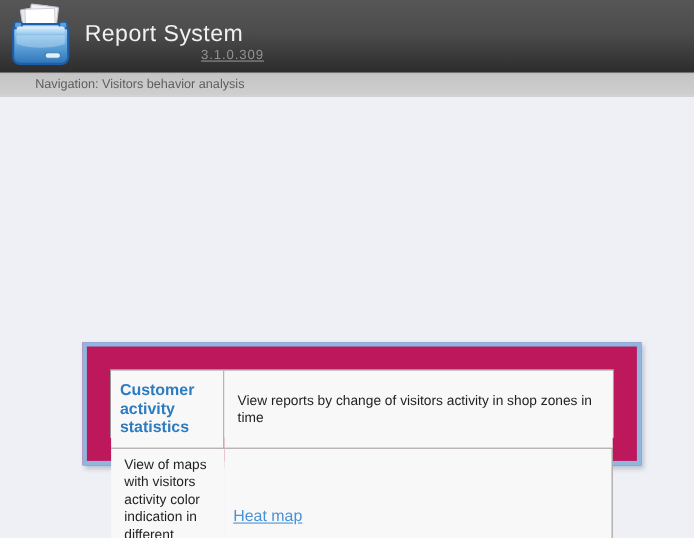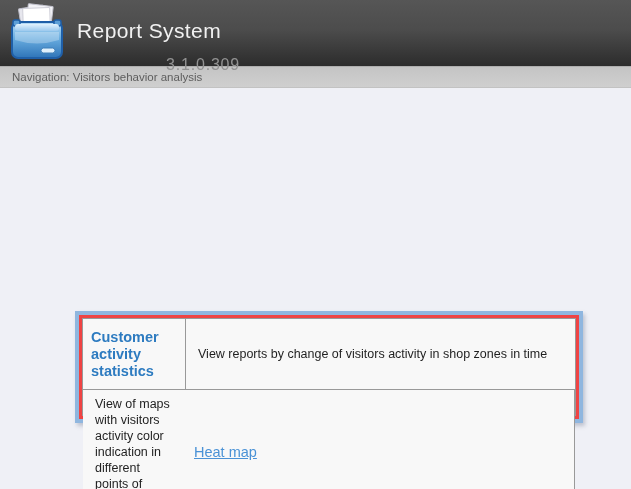--- a/index.html
+++ b/index.html
@@ -18,61 +18,61 @@
     background:linear-gradient(to bottom, #565656 0%, #4c4c4c 45%, #2c2c2c 100%);
     padding-left:44px;
   }
   .app-logo { position:absolute; left:9px; top:3px; width:56px; height:60px; }
   .banner-text { position:absolute; left:77px; top:20px; width:163px; }
   .app-title {
     font-size:21px; color:#f1f1f1; letter-spacing:0.4px;
     white-space:nowrap; line-height:22px;
   }
   .app-version {
-    font-size:16px; color:#929292; letter-spacing:0.8px;
-    text-align:right; line-height:14px; margin-top:16px;
+    font-size:12px; color:#929292; letter-spacing:0.8px;
+    text-align:right; line-height:14px; margin-top:1px;text-decoration:underline;
   }
 
   
   .page-title-bar {
     height:29px;
     background:linear-gradient(to bottom, #eeeeee, #e5e5e5);
     display:flex; align-items:center;
     padding-left:10px; box-sizing:border-box;
     font-size:16px; color:#3a3a3a; letter-spacing:0.2px;
   }
 
   
   .nav-bar {
     height:22px;
     box-sizing:border-box;
     border-top:1px solid #aeaeae;
     border-bottom:1px solid #c2c2c2;
     background:linear-gradient(to bottom, #c4c4c4, #cfcfcf);
     display:flex; align-items:center;
-    padding-left:12px;
+    padding-left:32px;
     font-size:11.5px; color:#5d5d5d;
   }
 
   
   .body-area {
     position:relative;
     height:372px;
     background:#eff0f6;
   }
 
   
   .menu-table {
     position:absolute;
     left:75px; top:223px;
     width:508px; height:112px;
     box-sizing:border-box;
     border:4px solid #8fb6df;
-    background:#ef4444;
-    padding:3px;
+    background:#be185d;
+    padding:21px;
     box-shadow:2px 3px 4px rgba(100,110,135,0.35);
   }
   .menu-grid {
     width:100%; height:100%;
     box-sizing:border-box;
     border:1px solid #999999;
     display:grid;
     grid-template-columns:103px 1fr;
     grid-template-rows:71px 1fr;
     background:#f8f8f8;

